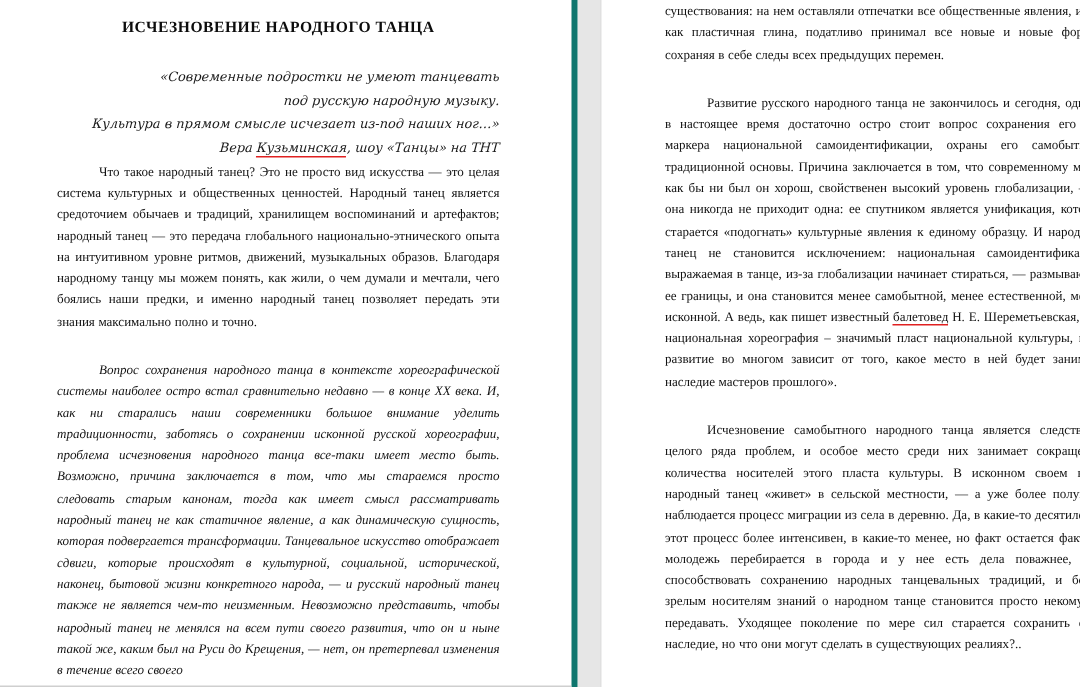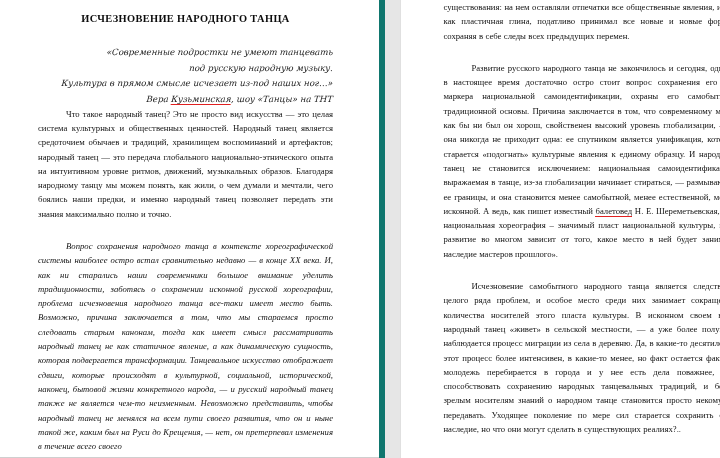--- a/index.html
+++ b/index.html
@@ -25,21 +25,21 @@
   .page {
     position: relative;
     background: #ffffff;
     overflow: hidden;
     box-sizing: border-box;
   }
 
   #page-left {
     width: 424px;
     height: 458px;
-    border-right: 6px solid #0f766e;
+    border-right: 4px solid #0f766e;
   }
 
   .page-gap {
     width: 15px;
     height: 458px;
     background: #e6e6e6;
     flex: 0 0 15px;
   }
 
   #page-right {

